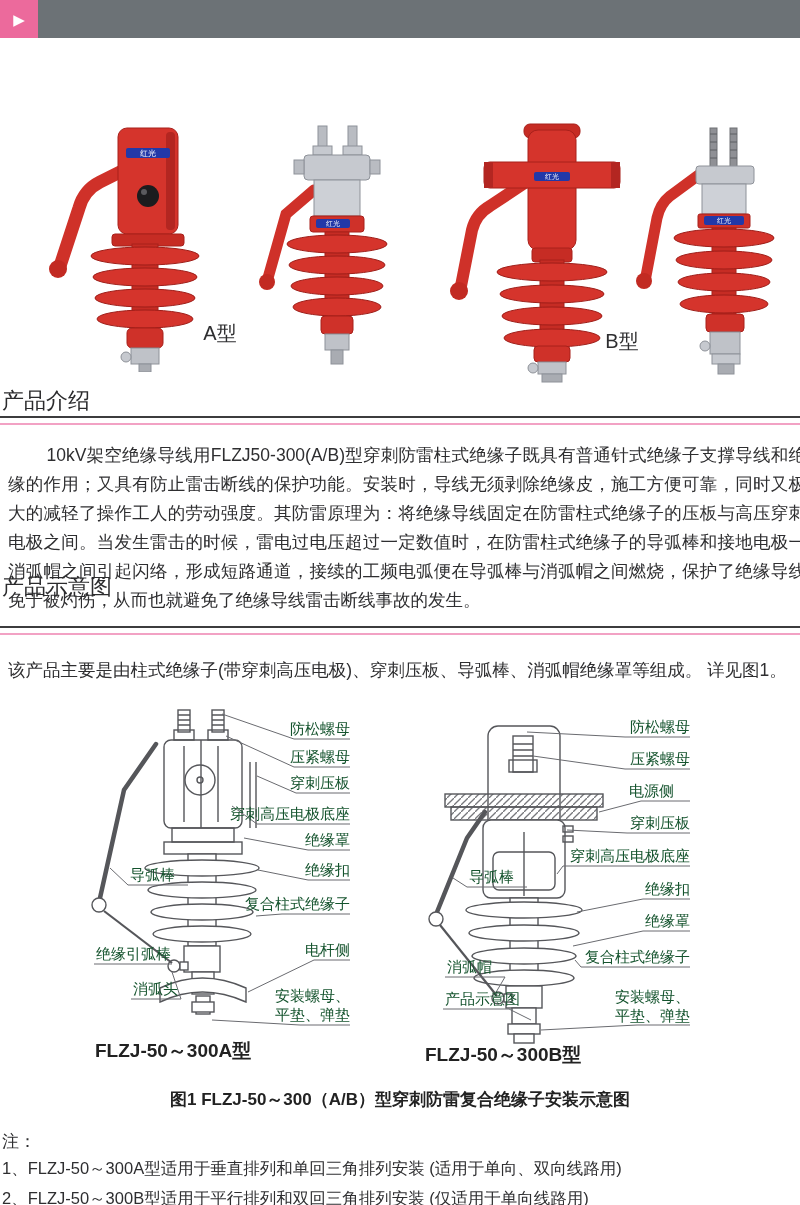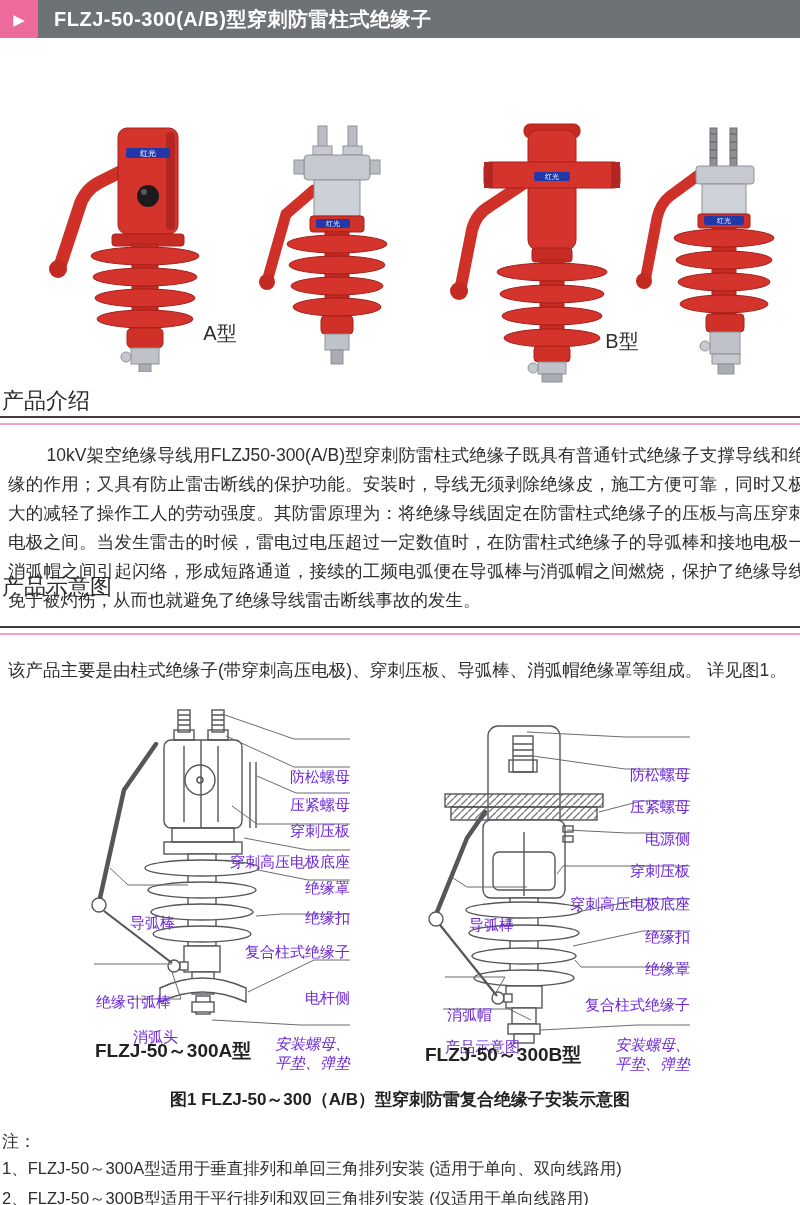--- a/index.html
+++ b/index.html
@@ -19,35 +19,34 @@
   .rule-dark{position:absolute;left:0;width:800px;height:2px;background:#3c3c3e;}
   .rule-pink{position:absolute;left:0;width:800px;height:2px;background:#f2a2c4;}
   .body-text{position:absolute;left:0;width:798px;font-size:17.5px;line-height:29px;text-align:justify;color:#2e2e30;margin:8px;}
   .indent{text-indent:2.2em;}
   
   .photos{position:absolute;left:0;top:38px;width:800px;height:330px;background:#fff;padding-left:21px;}
   .ptype{position:absolute;font-size:20px;color:#2e2e30;text-align:center;width:60px;}
   
   .diag{position:absolute;}
   .diag svg{position:absolute;left:0;top:0;}
-  .dlabel{position:absolute;font-size:15px;color:#6d28d9;white-space:nowrap;font-weight:500;margin-top:48px;}
-  .dlabel.two{text-align:center;line-height:19px;font-style:italic;}
+  .dlabel{position:absolute;font-size:15px;color:#14532d;white-space:nowrap;font-weight:500;}
+  .dlabel.two{text-align:center;line-height:19px;}
   .dcap{position:absolute;font-size:19px;font-weight:bold;color:#222;text-align:left;}
   .figcap{position:absolute;left:0;top:1088px;width:800px;text-align:center;font-size:17px;font-weight:600;color:#222;}
   .note{position:absolute;left:2px;font-size:16.5px;color:#2e2e30;white-space:nowrap;}
   .note.head{font-size:17px;}
 </style>
 </head>
 <body>
 
 <header class="hdr">
   <div class="arrowbox">
     <span class="tri">▶</span>
   </div>
-  <h1>FLZJ-50-300(A/B)型穿刺防雷柱式绝缘子</h1>
 </header>
 
 <section class="photos">
 
   <svg style="position:absolute;left:40px;top:78px" width="200" height="256" viewBox="0 0 200 256">
     <path d="M96,48 L60,66 Q44,74 39,92 L20,150" stroke="#cf3129" stroke-width="13" fill="none" stroke-linecap="round"></path>
     <circle cx="18" cy="153" r="9" fill="#c22a22"></circle>
     <rect x="78" y="12" width="60" height="106" rx="9" fill="#d5342c" stroke="#a8201b"></rect>
     <rect x="126" y="16" width="9" height="98" rx="4" fill="#b32621"></rect>
     <rect x="86" y="32" width="44" height="10" rx="2" fill="#2238a8"></rect>
@@ -261,21 +260,21 @@
       <polyline points="168,246 238,231 285,231"></polyline>
       <polyline points="170,260 176,267 285,267"></polyline>
       <polyline points="136,330 232,325 285,325"></polyline>
       <polyline points="48,178 62,187 122,187"></polyline>
       <polyline points="90,294 100,277 40,277"></polyline>
       <polyline points="126,320 104,309 38,309"></polyline>
     </g>
   </svg>
   <div class="dlabel" style="right:110px;top:18px">防松螺母</div>
   <div class="dlabel" style="right:110px;top:50px">压紧螺母</div>
-  <div class="dlabel" style="right:110px;top:82px">电源侧</div>
+  <div class="dlabel" style="right:126px;top:82px">电源侧</div>
   <div class="dlabel" style="right:110px;top:114px">穿刺压板</div>
   <div class="dlabel" style="right:110px;top:147px">穿刺高压电极底座</div>
   <div class="dlabel" style="right:110px;top:180px">绝缘扣</div>
   <div class="dlabel" style="right:110px;top:212px">绝缘罩</div>
   <div class="dlabel" style="right:110px;top:248px">复合柱式绝缘子</div>
   <div class="dlabel two" style="right:110px;top:287px">
     <div>安装螺母、</div>
     <div>平垫、弹垫</div>
   </div>
   <div class="dlabel" style="left:64px;top:168px">导弧棒</div>

